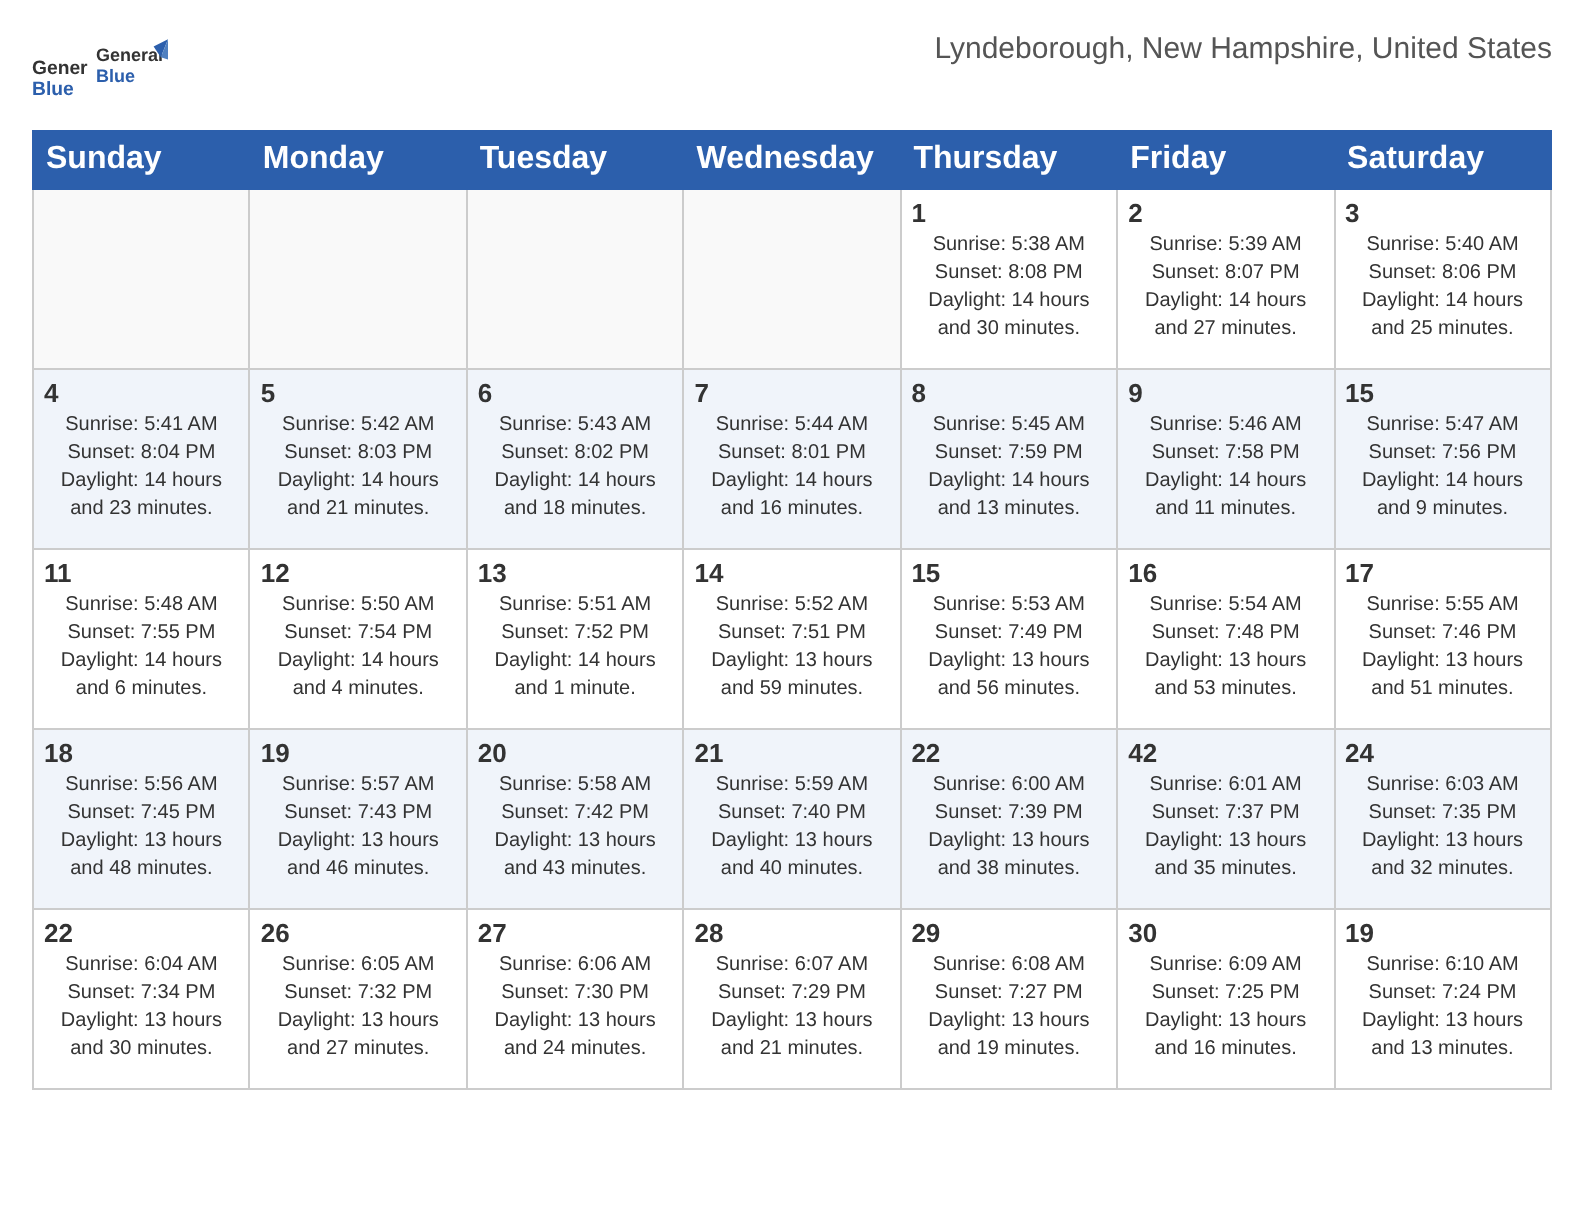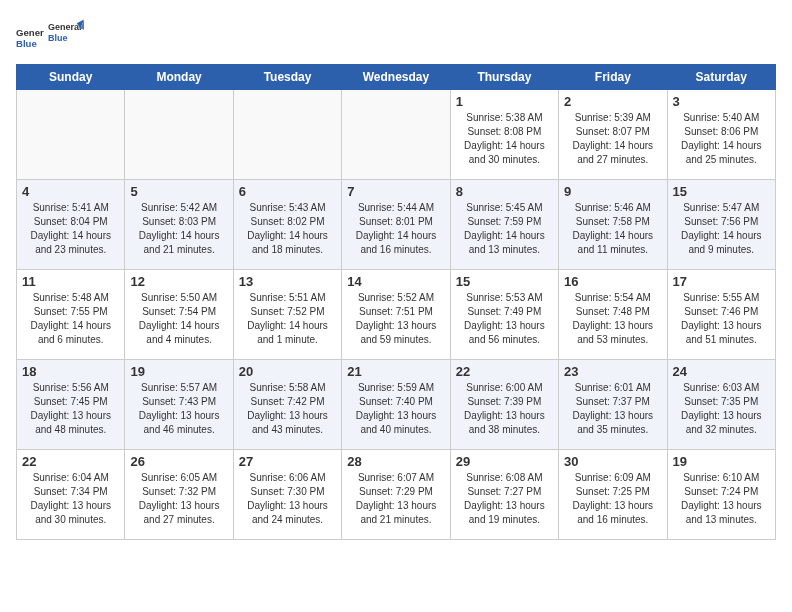--- a/index.html
+++ b/index.html
@@ -39,23 +39,23 @@
       color: #555;
     }
     .calendar {
       width: 100%;
       border-collapse: collapse;
       table-layout: fixed;
     }
     .calendar th {
       background-color: #2c5fac;
       color: #fff;
-      text-align: center;
+      text-align: left;
       padding: 5px 6px;
-      font-size: 12px;
+      font-size: 16px;
       border: 1px solid #2c5fac;
     }
     .calendar td {
       border: 1px solid #ccc;
       vertical-align: top;
       padding: 4px 5px;
       font-size: 10px;
       color: #333;
       height: 90px;
       background: #fff;
@@ -91,20 +91,21 @@
     <div>
       <svg width="36" height="36" viewBox="0 0 40 40">
         <text x="0" y="16" font-size="10" fill="#333" font-weight="bold" font-family="Arial">General</text>
         <text x="0" y="28" font-size="10" fill="#2c5fac" font-weight="bold" font-family="Arial">Blue</text>
         <polygon points="32,8 40,4 36,14" fill="#2c5fac"></polygon>
         <polygon points="36,14 40,4 42,16" fill="#5080c0"></polygon>
       </svg>
     </div>
   </div>
   <div class="title-area">
+    <div class="location">Lyndeborough, New Hampshire, United States</div>
   </div>
 </div>
 
 <table class="calendar">
   <thead>
     <tr>
     <th>Sunday</th>
         <th>Monday</th>
         <th>Tuesday</th>
         <th>Wednesday</th>
@@ -207,21 +208,21 @@
         </td>
         <td>
           <div class="day-number">21</div>
           <div class="day-info">Sunrise: 5:59 AM<br>Sunset: 7:40 PM<br>Daylight: 13 hours and 40 minutes.</div>
         </td>
         <td>
           <div class="day-number">22</div>
           <div class="day-info">Sunrise: 6:00 AM<br>Sunset: 7:39 PM<br>Daylight: 13 hours and 38 minutes.</div>
         </td>
         <td>
-          <div class="day-number">23</div>
+          <div class="day-number">42</div>
           <div class="day-info">Sunrise: 6:01 AM<br>Sunset: 7:37 PM<br>Daylight: 13 hours and 35 minutes.</div>
         </td>
         <td>
           <div class="day-number">24</div>
           <div class="day-info">Sunrise: 6:03 AM<br>Sunset: 7:35 PM<br>Daylight: 13 hours and 32 minutes.</div>
         </td>
       </tr>
       <tr>
         <td>
           <div class="day-number">22</div>

